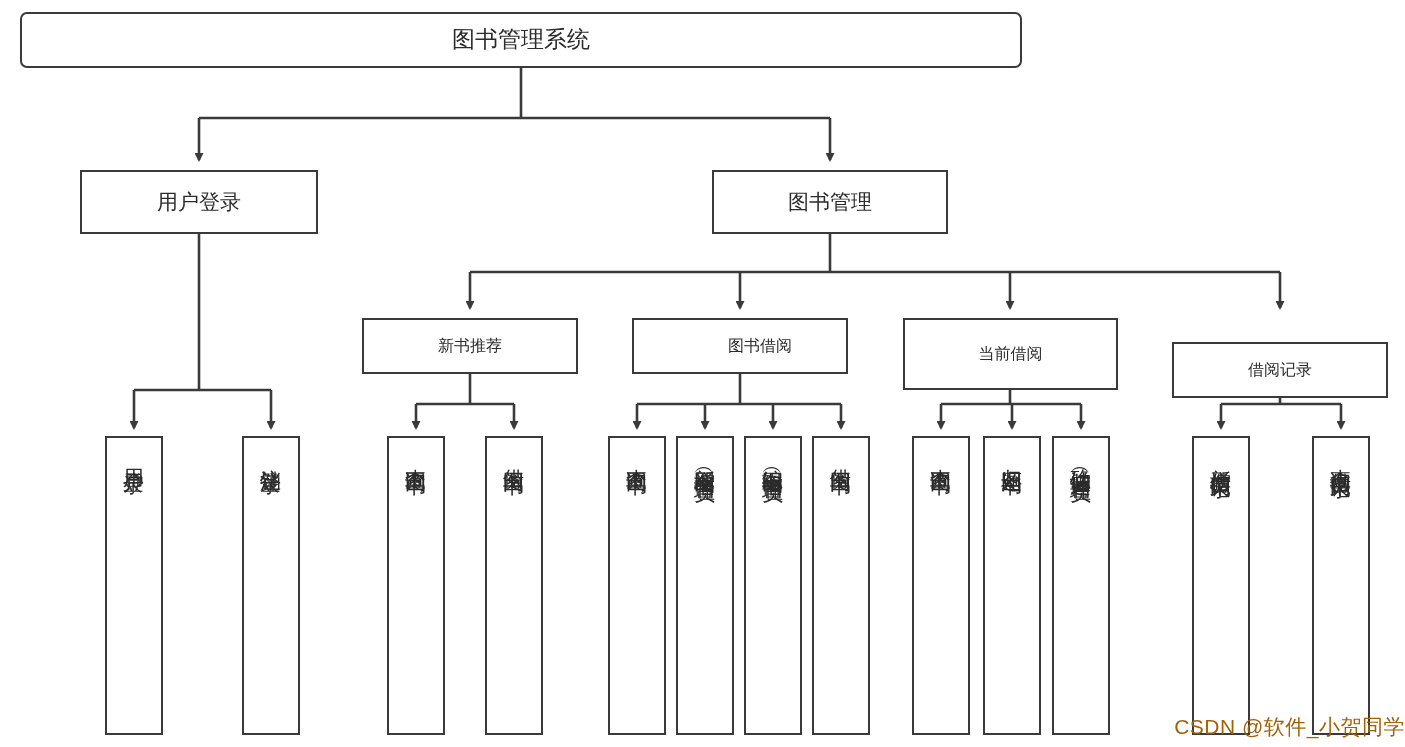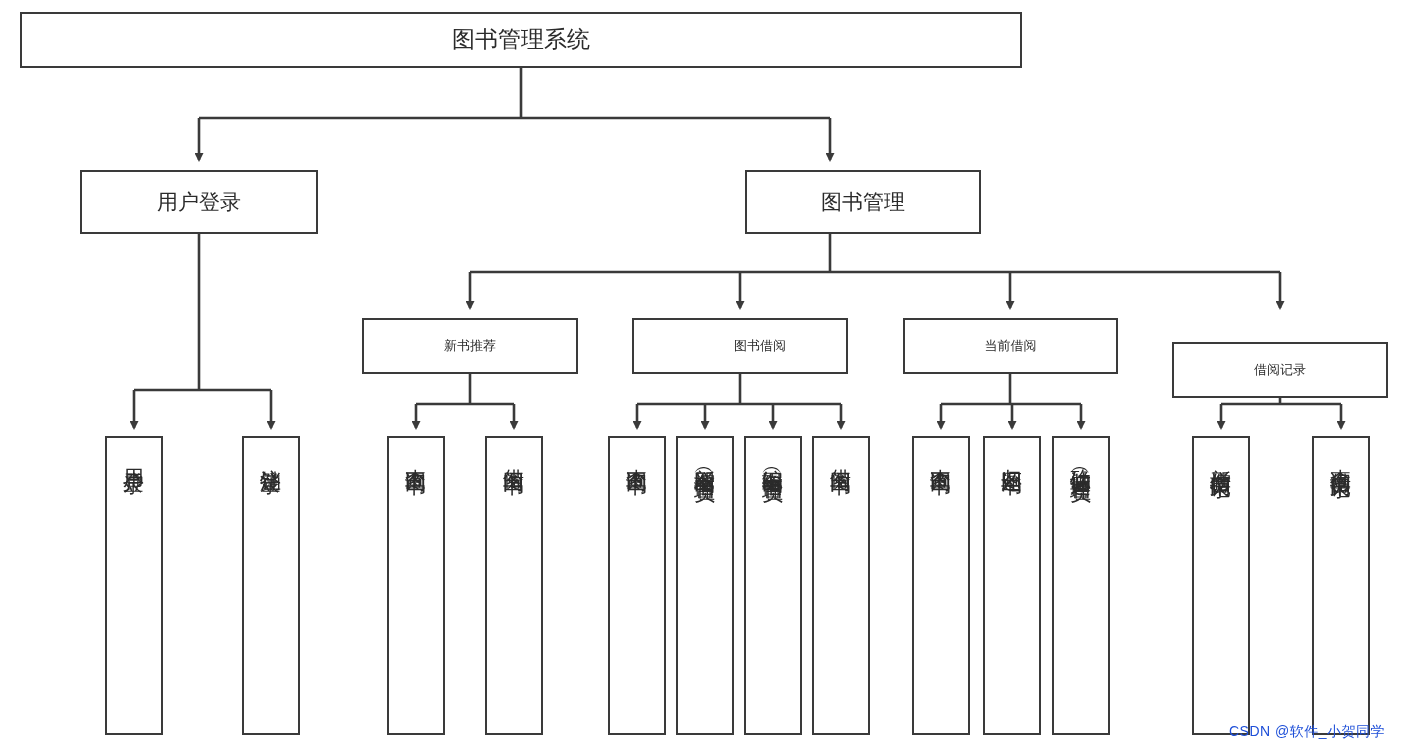--- a/index.html
+++ b/index.html
@@ -36,44 +36,44 @@
     justify-content: center;
     color: #2b2b2b;
   }
   .node.root {
     font-size: 23px;
   }
   .node.level1 {
     font-size: 21px;
   }
   .node.level2 {
-    font-size: 13px;
+    font-size: 16px;
     text-align: center;
   }
   .node.leaf {
     font-size: 21px;
     align-items: flex-start;
     padding-top: 14px;
   }
   .node-label {
     line-height: 1.18;
     white-space: nowrap;
   }
   .node.leaf .node-label {
     writing-mode: vertical-rl;
     text-orientation: upright;
     letter-spacing: 2px;
     line-height: 1;
   }
   #watermark {
     position: absolute;
-    right: 20px;
+    right: 0;
     bottom: 6px;
-    font-size: 14px;
-    color: #1d4ed8;
+    font-size: 21px;
+    color: #a16207;
     letter-spacing: 0.5px;
     white-space: nowrap;
     pointer-events: none;
   }
 </style>
 </head>
 <body>
 
 <div id="diagram-root">
 
@@ -120,38 +120,38 @@
       <path d="M1012,404 L1012,428" marker-end="url(#arrowhead)"></path>
       <path d="M1081,404 L1081,428" marker-end="url(#arrowhead)"></path>
 
       <path d="M1280,374 L1280,404"></path>
       <path d="M1221,404 L1341,404"></path>
       <path d="M1221,404 L1221,428" marker-end="url(#arrowhead)"></path>
       <path d="M1341,404 L1341,428" marker-end="url(#arrowhead)"></path>
     </g>
   </svg>
 
-  <div class="node root" style="left:20px; top:12px; width:1002px; height:56px;">
+  <div class="node root" style="left:20px; top:12px; width:1002px; height:56px;border-radius:7px;">
     <span class="node-label">图书管理系统</span>
   </div>
 
   <div class="node level1" style="left:80px; top:170px; width:238px; height:64px;">
     <span class="node-label">用户登录</span>
   </div>
-  <div class="node level1" style="left:712px; top:170px; width:236px; height:64px;margin-left:33px;">
+  <div class="node level1" style="left:712px; top:170px; width:236px; height:64px;">
     <span class="node-label">图书管理</span>
   </div>
 
   <div class="node level2" style="left:362px; top:318px; width:216px; height:56px;">
     <span class="node-label">新书推荐</span>
   </div>
   <div class="node level2" style="left:632px; top:318px; width:216px; height:56px;padding-left:40px;">
     <span class="node-label">图书借阅</span>
   </div>
-  <div class="node level2" style="left:903px; top:318px; width:215px; height:56px;">
+  <div class="node level2" style="left:903px; top:318px; width:215px; height:72px;">
     <span class="node-label">当前借阅</span>
   </div>
   <div class="node level2" style="left:1172px; top:318px; width:216px; height:56px;margin-top:24px;">
     <span class="node-label">借阅记录</span>
   </div>
 
   <div class="node leaf" style="left:105px; top:436px; width:58px; height:299px;">
     <span class="node-label">用户登录</span>
   </div>
   <div class="node leaf" style="left:242px; top:436px; width:58px; height:299px;">

